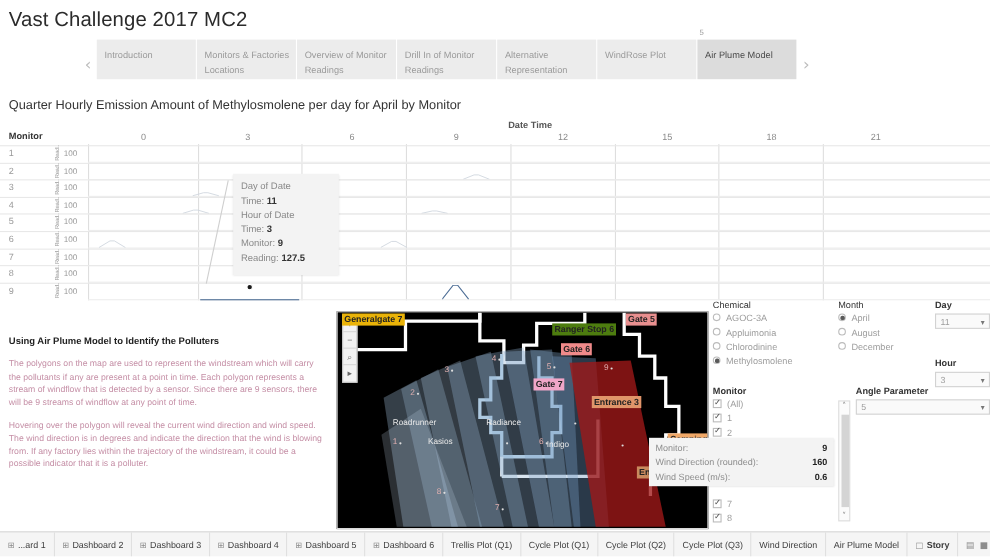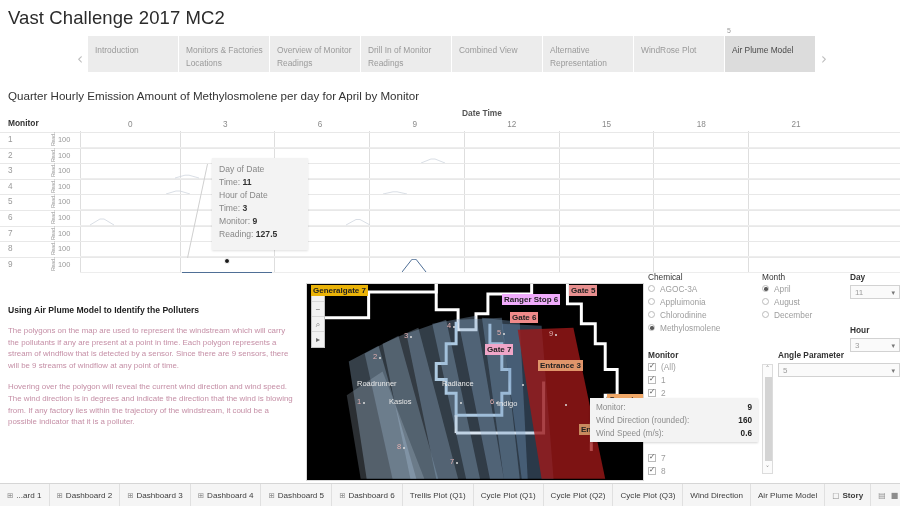--- a/index.html
+++ b/index.html
@@ -175,21 +175,20 @@
 
 <div id="story-title">Vast Challenge 2017 MC2</div>
 
 <div id="story-nav">
   <div class="nav-arrow">‹</div>
   <div id="nav-strip">
       <div class="story-tab"><span>Introduction</span></div>
       <div class="story-tab"><span>Monitors &amp; Factories Locations</span></div>
       <div class="story-tab"><span>Overview of Monitor Readings</span></div>
       <div class="story-tab"><span>Drill In of Monitor Readings</span></div>
-      <div class="story-tab"><span>Combined View</span></div>
       <div class="story-tab"><span>Alternative Representation</span></div>
       <div class="story-tab"><span>WindRose Plot</span></div>
       <div class="story-tab active"><span>Air Plume Model</span><span class="tab-badge">5</span></div>
     </div>
   <div class="nav-arrow">›</div>
 </div>
 
 <div id="chart-title">Quarter Hourly Emission Amount of Methylosmolene per day for April by Monitor</div>
 <div id="monitor-hdr">Monitor</div>
 
@@ -333,21 +332,21 @@
   </svg>
 
   <div id="map-toolbar">
       <div>+</div>
       <div>−</div>
       <div>⌕</div>
       <div>▸</div>
     </div>
   <div id="map-labels">
       <div class="map-label" style="left: 4px; top: 1px; background: #eab308;">Generalgate 7</div>
-      <div class="map-label" style="left: 195px; top: 10px; background: #f0abfc;">Ranger Stop 6</div>
+      <div class="map-label" style="left: 195px; top: 10px; background: #4d7c0f;">Ranger Stop 6</div>
       <div class="map-label" style="left: 262px; top: 1px; background: rgb(232, 143, 143);">Gate 5</div>
       <div class="map-label" style="left: 203px; top: 28px; background: rgb(240, 138, 138);">Gate 6</div>
       <div class="map-label" style="left: 178px; top: 60px; background: rgb(240, 166, 200);">Gate 7</div>
       <div class="map-label" style="left: 231px; top: 76px; background: rgb(224, 149, 106);">Entrance 3</div>
       <div class="map-label" style="left: 300px; top: 110px; background: rgb(240, 168, 104);">Camping</div>
       <div class="map-label" style="left: 272px; top: 140px; background: rgb(201, 138, 94);">Entrance 4</div>
       <div class="map-ptlabel" style="left: 50px; top: 95px;">Roadrunner</div>
       <div class="sensor-dot" style="left: 138px; top: 100px;"></div>
       <div class="map-ptlabel" style="left: 135px; top: 95px;">Radiance</div>
       <div class="sensor-dot" style="left: 215px; top: 100px;"></div>

